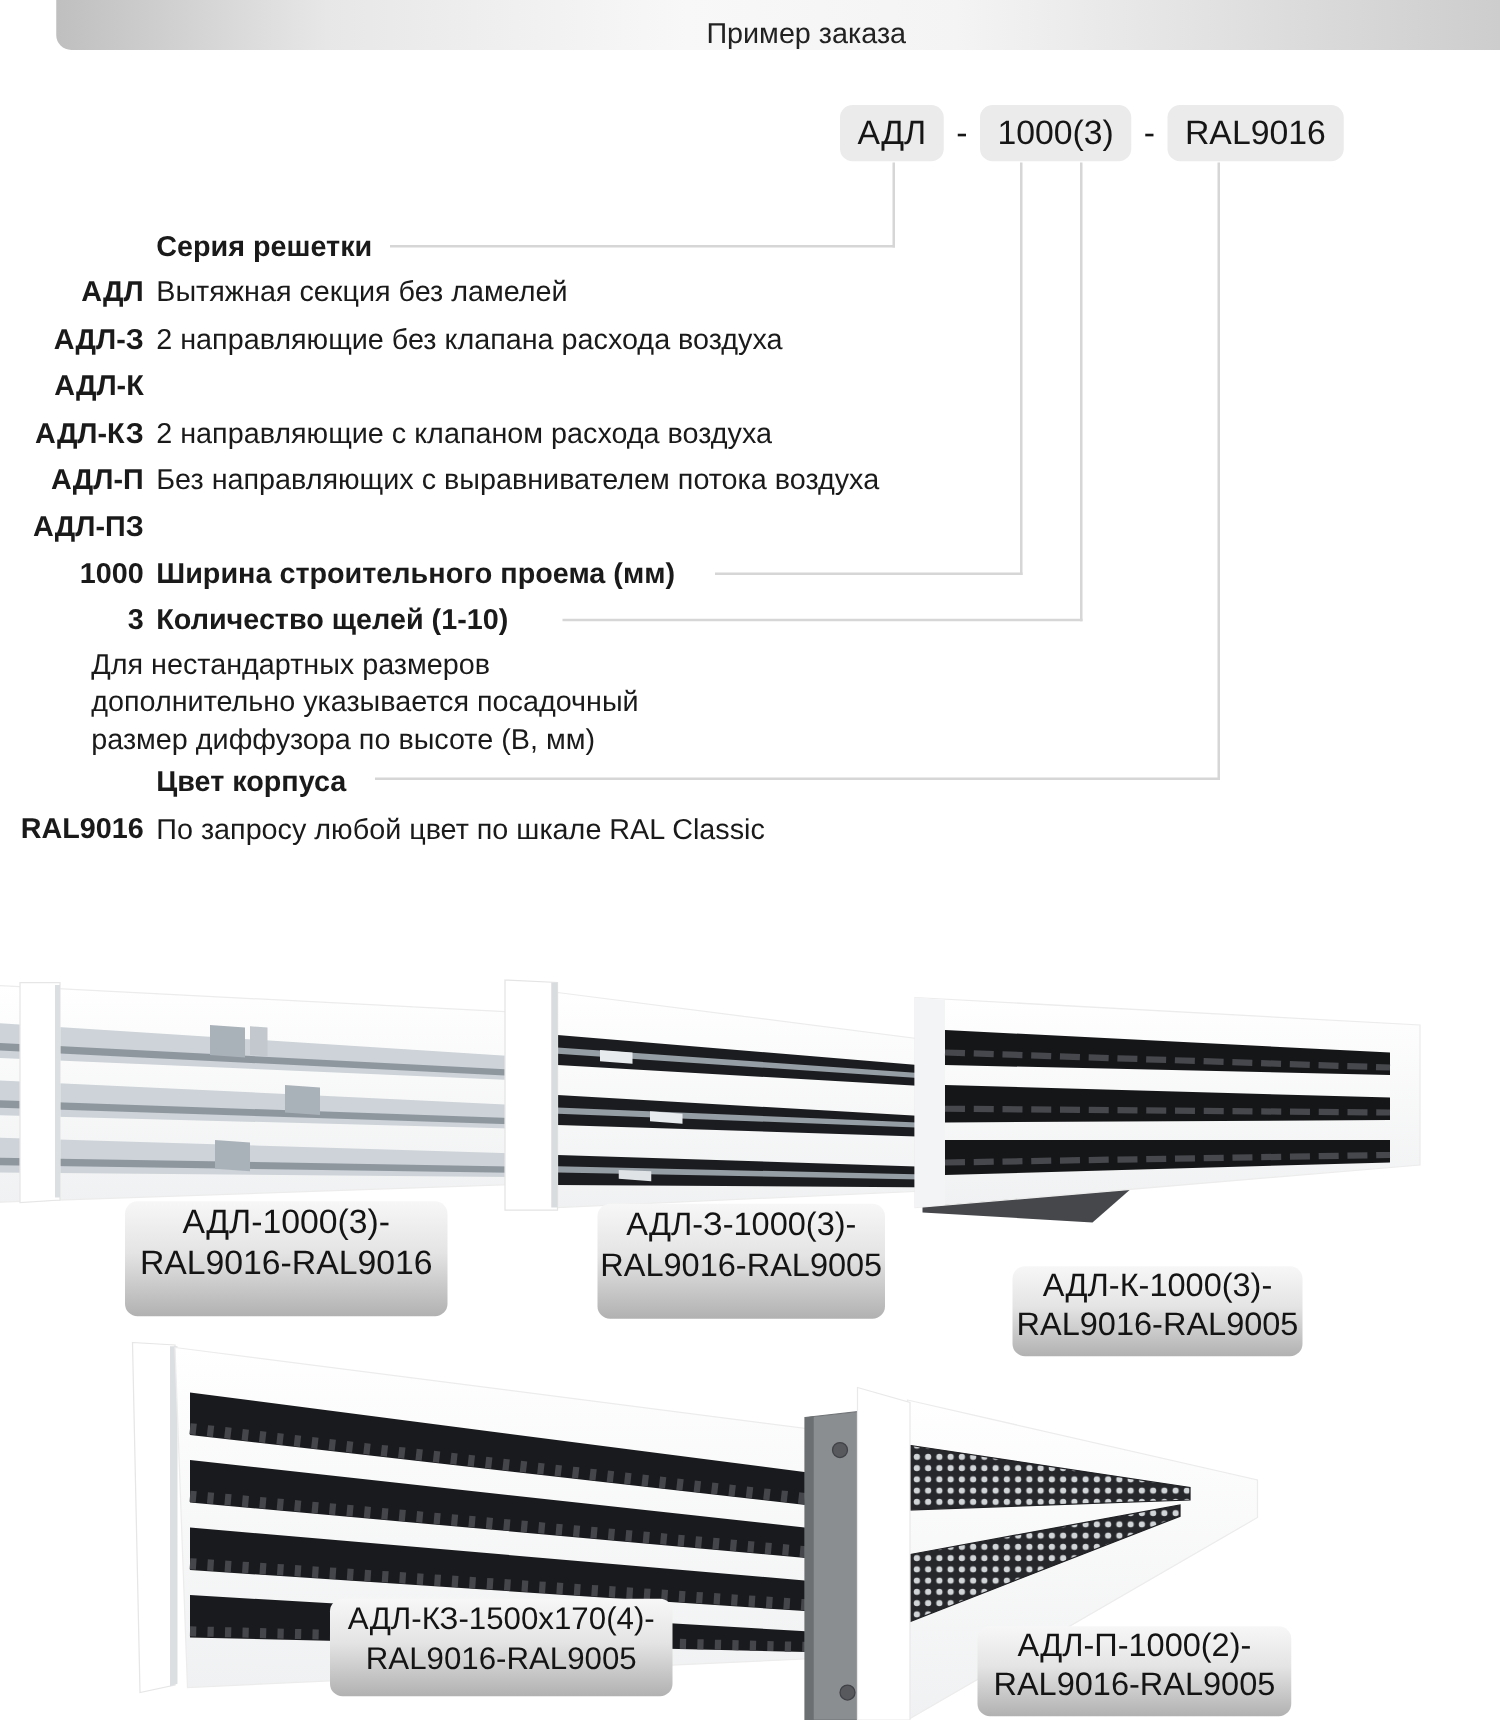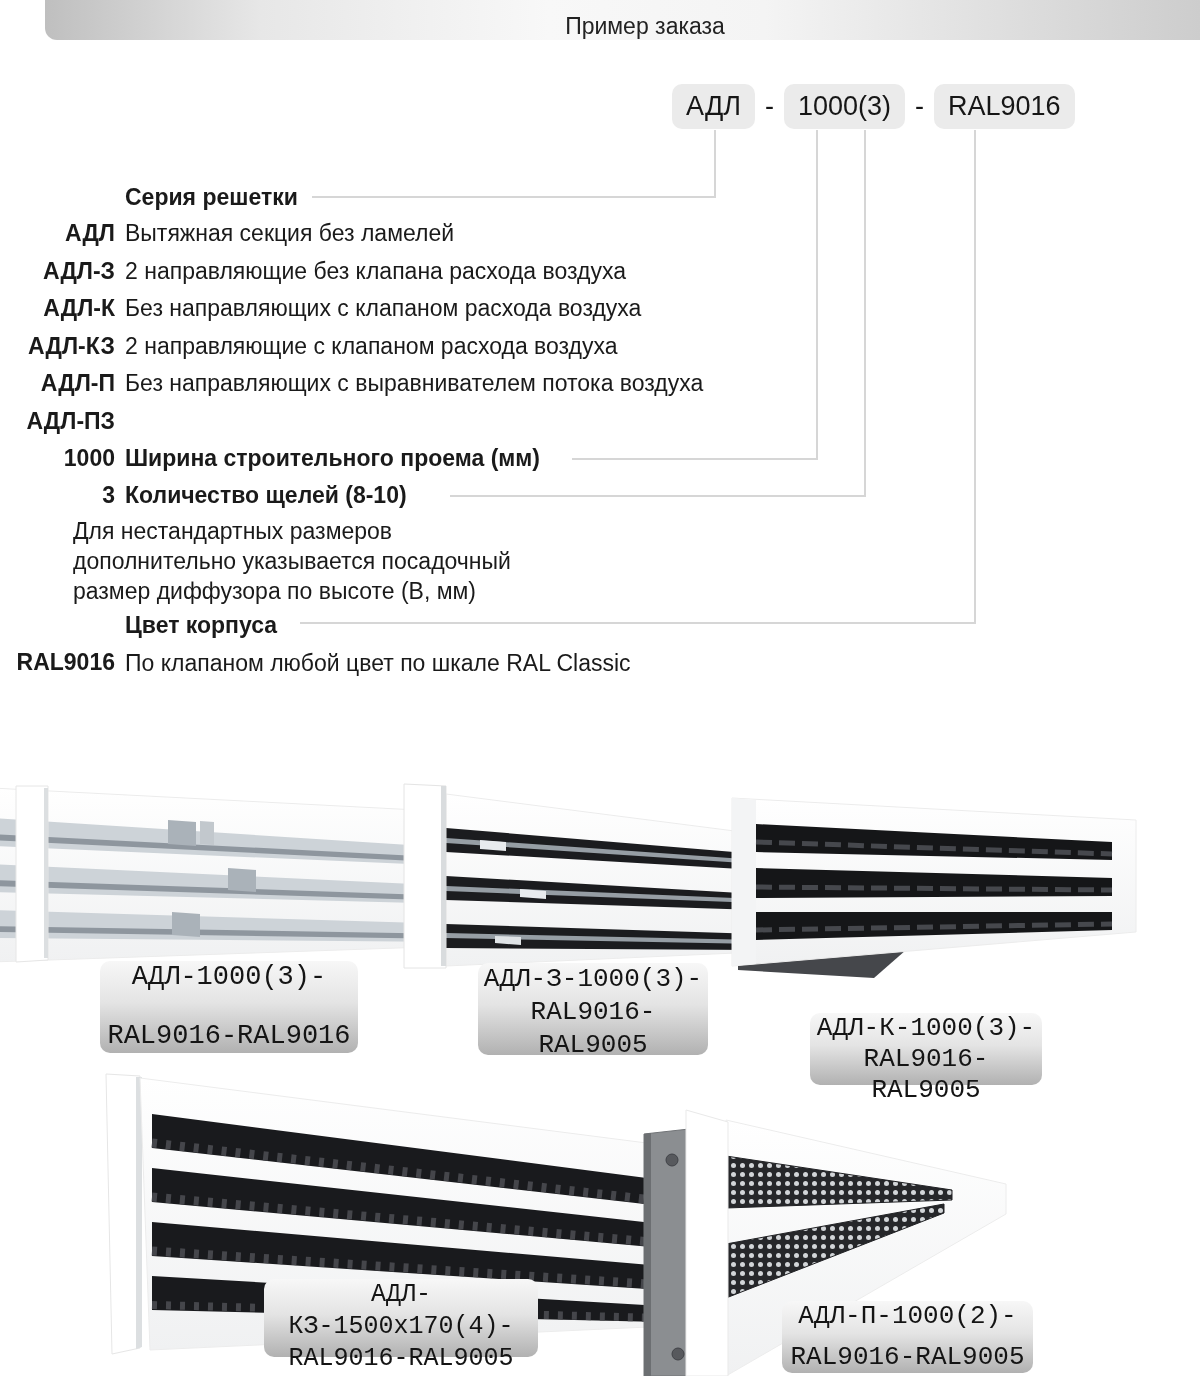--- a/index.html
+++ b/index.html
@@ -40,22 +40,22 @@
   .dsc.b{font-weight:bold;}
   .note{padding-left:73px;line-height:30px;margin:2px 0 0 0;}
   .ral-row{display:flex;align-items:flex-start;margin-top:7px;}
   .ral-row .dsc{line-height:29px;}
   
   svg.photos{position:absolute;left:0;top:0;}
   
   .plabel{
     position:absolute;border-radius:10px;
     background:linear-gradient(180deg,#f7f7f7 0%,#e4e4e4 45%,#b1b1b1 100%);
-    display:flex;flex-direction:column;align-items:center;justify-content:space-between;
-    text-align:center;color:#141414;line-height:33px;font-family:Liberation Mono, monospace;
+    display:flex;flex-direction:column;align-items:center;justify-content:flex-start;
+    text-align:center;color:#141414;line-height:33px;
   }
 </style>
 </head>
 <body>
 
 <div class="header-bar">
   <span>Пример заказа</span>
 </div>
 
 <div class="order-code">
@@ -83,54 +83,53 @@
   <div class="lrow">
     <span class="lbl">АДЛ</span>
     <span class="dsc">Вытяжная секция без ламелей</span>
   </div>
   <div class="lrow">
     <span class="lbl">АДЛ-З</span>
     <span class="dsc">2 направляющие без клапана расхода воздуха</span>
   </div>
   <div class="lrow">
     <span class="lbl">АДЛ-К</span>
-    <span class="dsc">Без направляющих с клапаном расхода воздуха</span>
   </div>
   <div class="lrow">
     <span class="lbl">АДЛ-КЗ</span>
     <span class="dsc">2 направляющие с клапаном расхода воздуха</span>
   </div>
   <div class="lrow">
     <span class="lbl">АДЛ-П</span>
     <span class="dsc">Без направляющих с выравнивателем потока воздуха</span>
   </div>
   <div class="lrow">
     <span class="lbl">АДЛ-ПЗ</span>
   </div>
   <div class="lrow h37">
     <span class="lbl">1000</span>
     <span class="dsc b">Ширина строительного проема (мм)</span>
   </div>
   <div class="lrow h37">
     <span class="lbl">3</span>
-    <span class="dsc b">Количество щелей (8-10)</span>
+    <span class="dsc b">Количество щелей (1-10)</span>
   </div>
   <div class="note">
     <div>Для нестандартных размеров</div>
     <div>дополнительно указывается посадочный</div>
     <div>размер диффузора по высоте (В, мм)</div>
   </div>
   <div class="lrow h33" style="margin-top:3px;">
     <span class="lbl"></span>
     <span class="dsc b">Цвет корпуса</span>
   </div>
   <div class="ral-row">
     <span class="lbl">RAL9016</span>
     <span class="dsc">
-      <span style="display:block">По клапаном любой цвет по шкале RAL Classic</span>
+      <span style="display:block">По запросу любой цвет по шкале RAL Classic</span>
     </span>
   </div>
 </div>
 
 <svg class="photos" width="1200" height="1376" viewBox="0 0 1200 1376">
   <defs>
     <linearGradient id="bodyV" x1="0" y1="0" x2="0" y2="1">
       <stop offset="0" stop-color="#ffffff"></stop>
       <stop offset="1" stop-color="#f0f1f2"></stop>
     </linearGradient>

